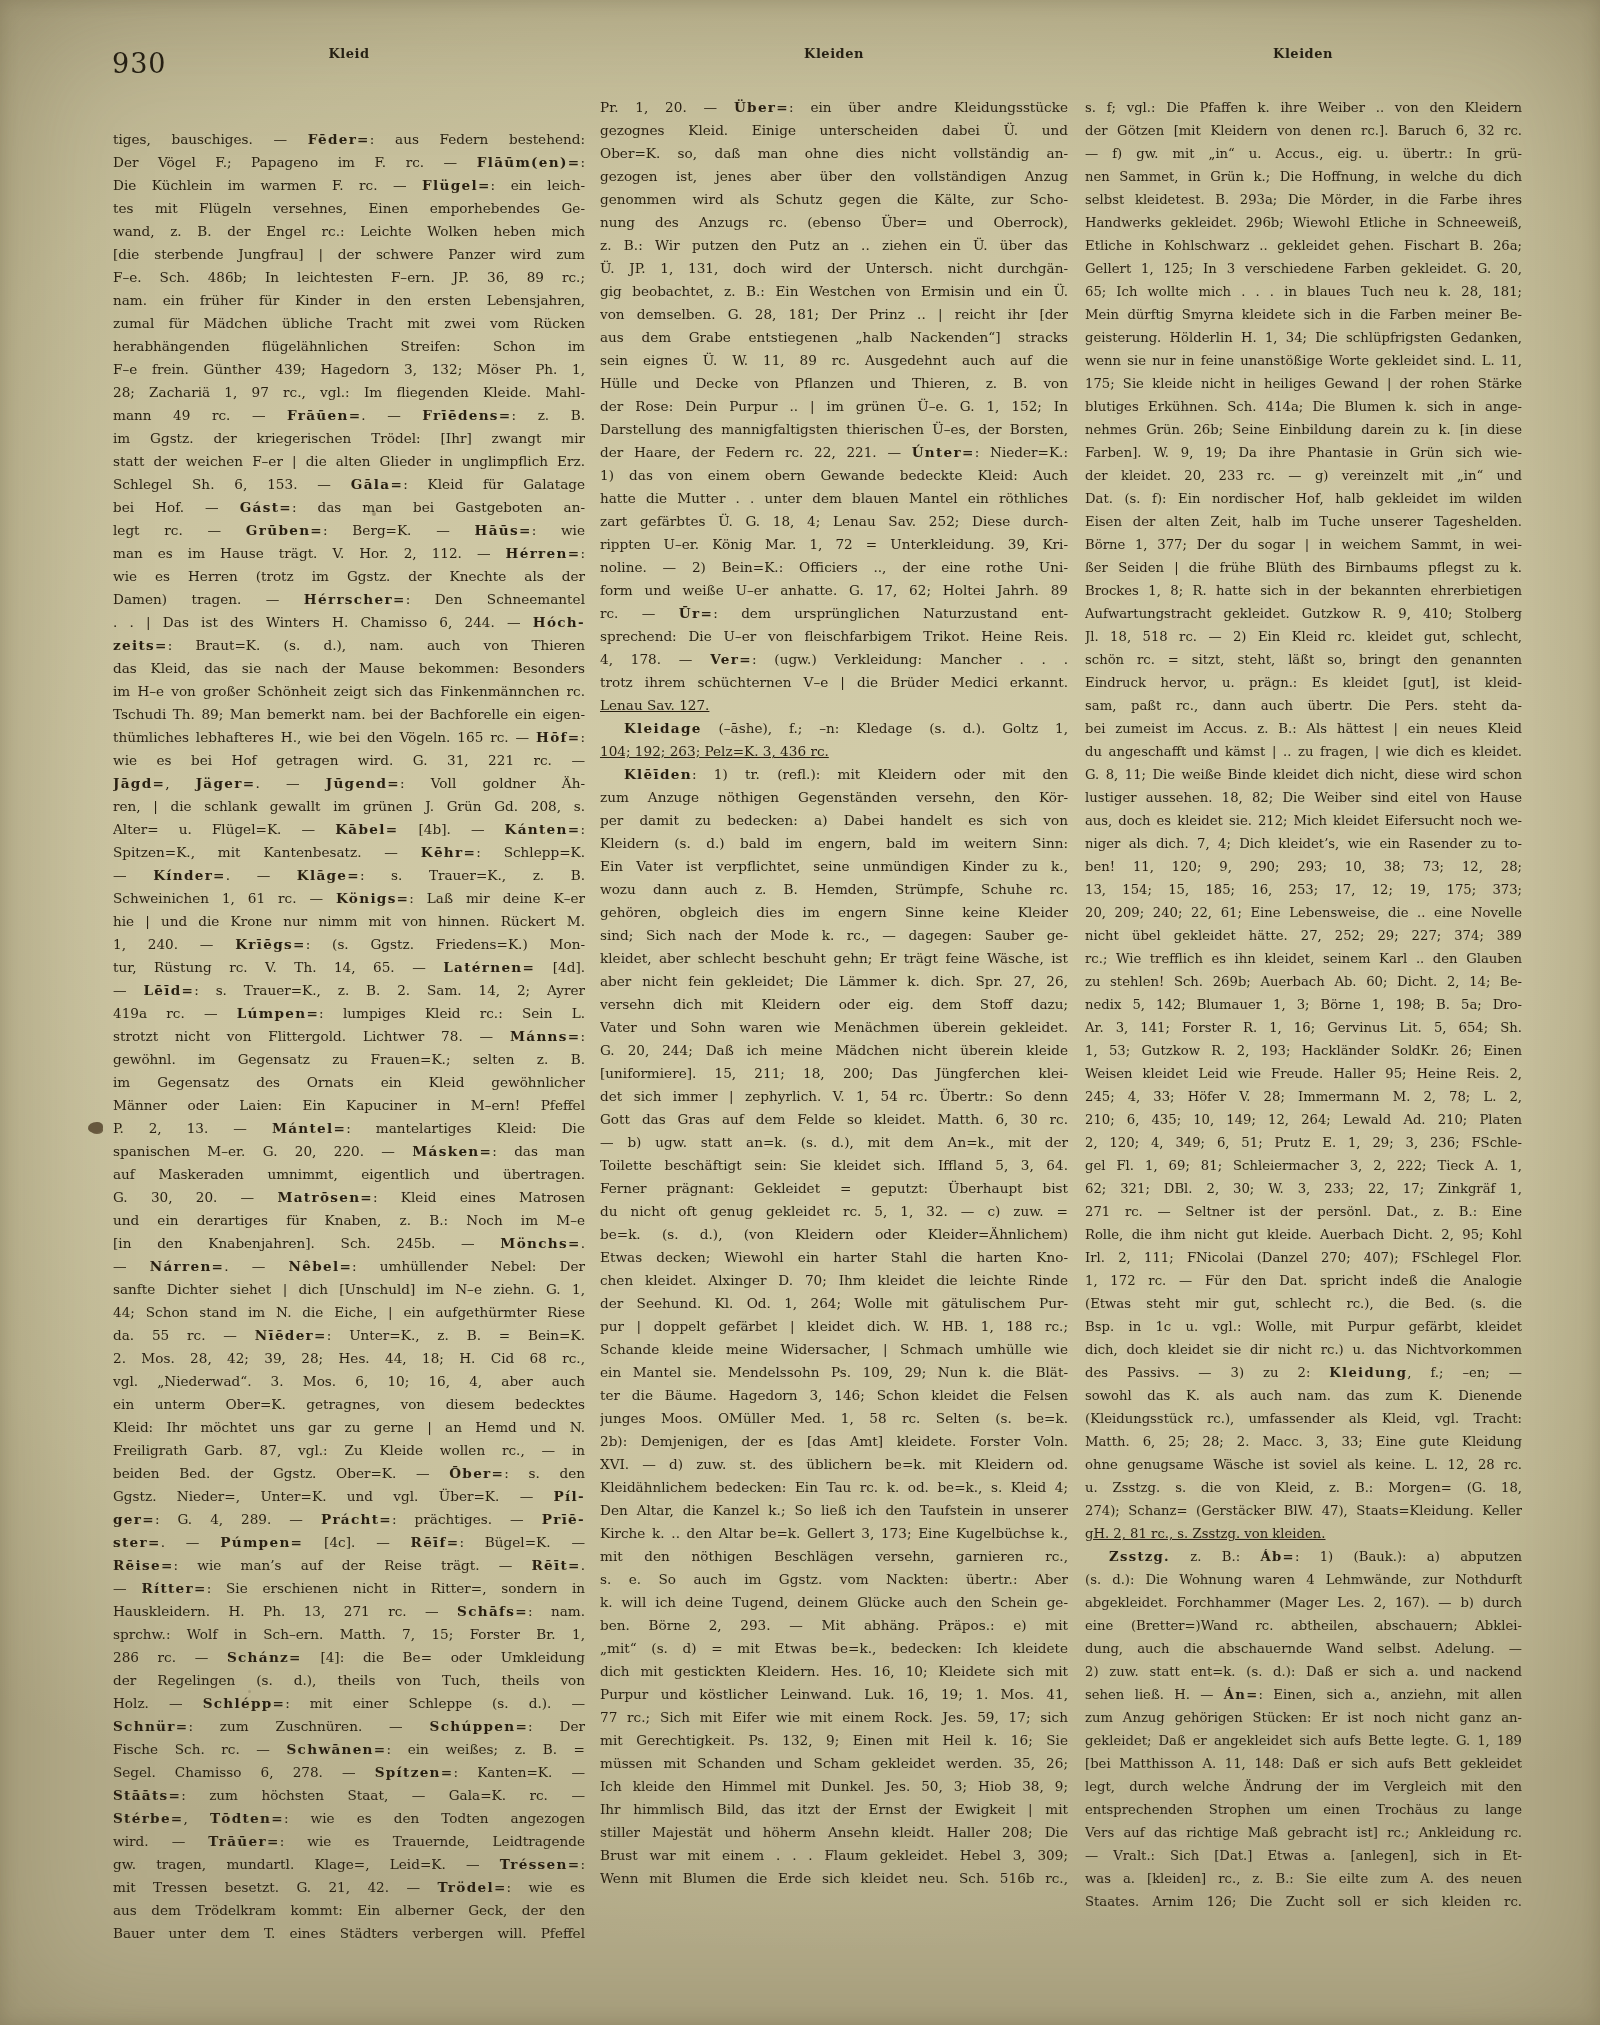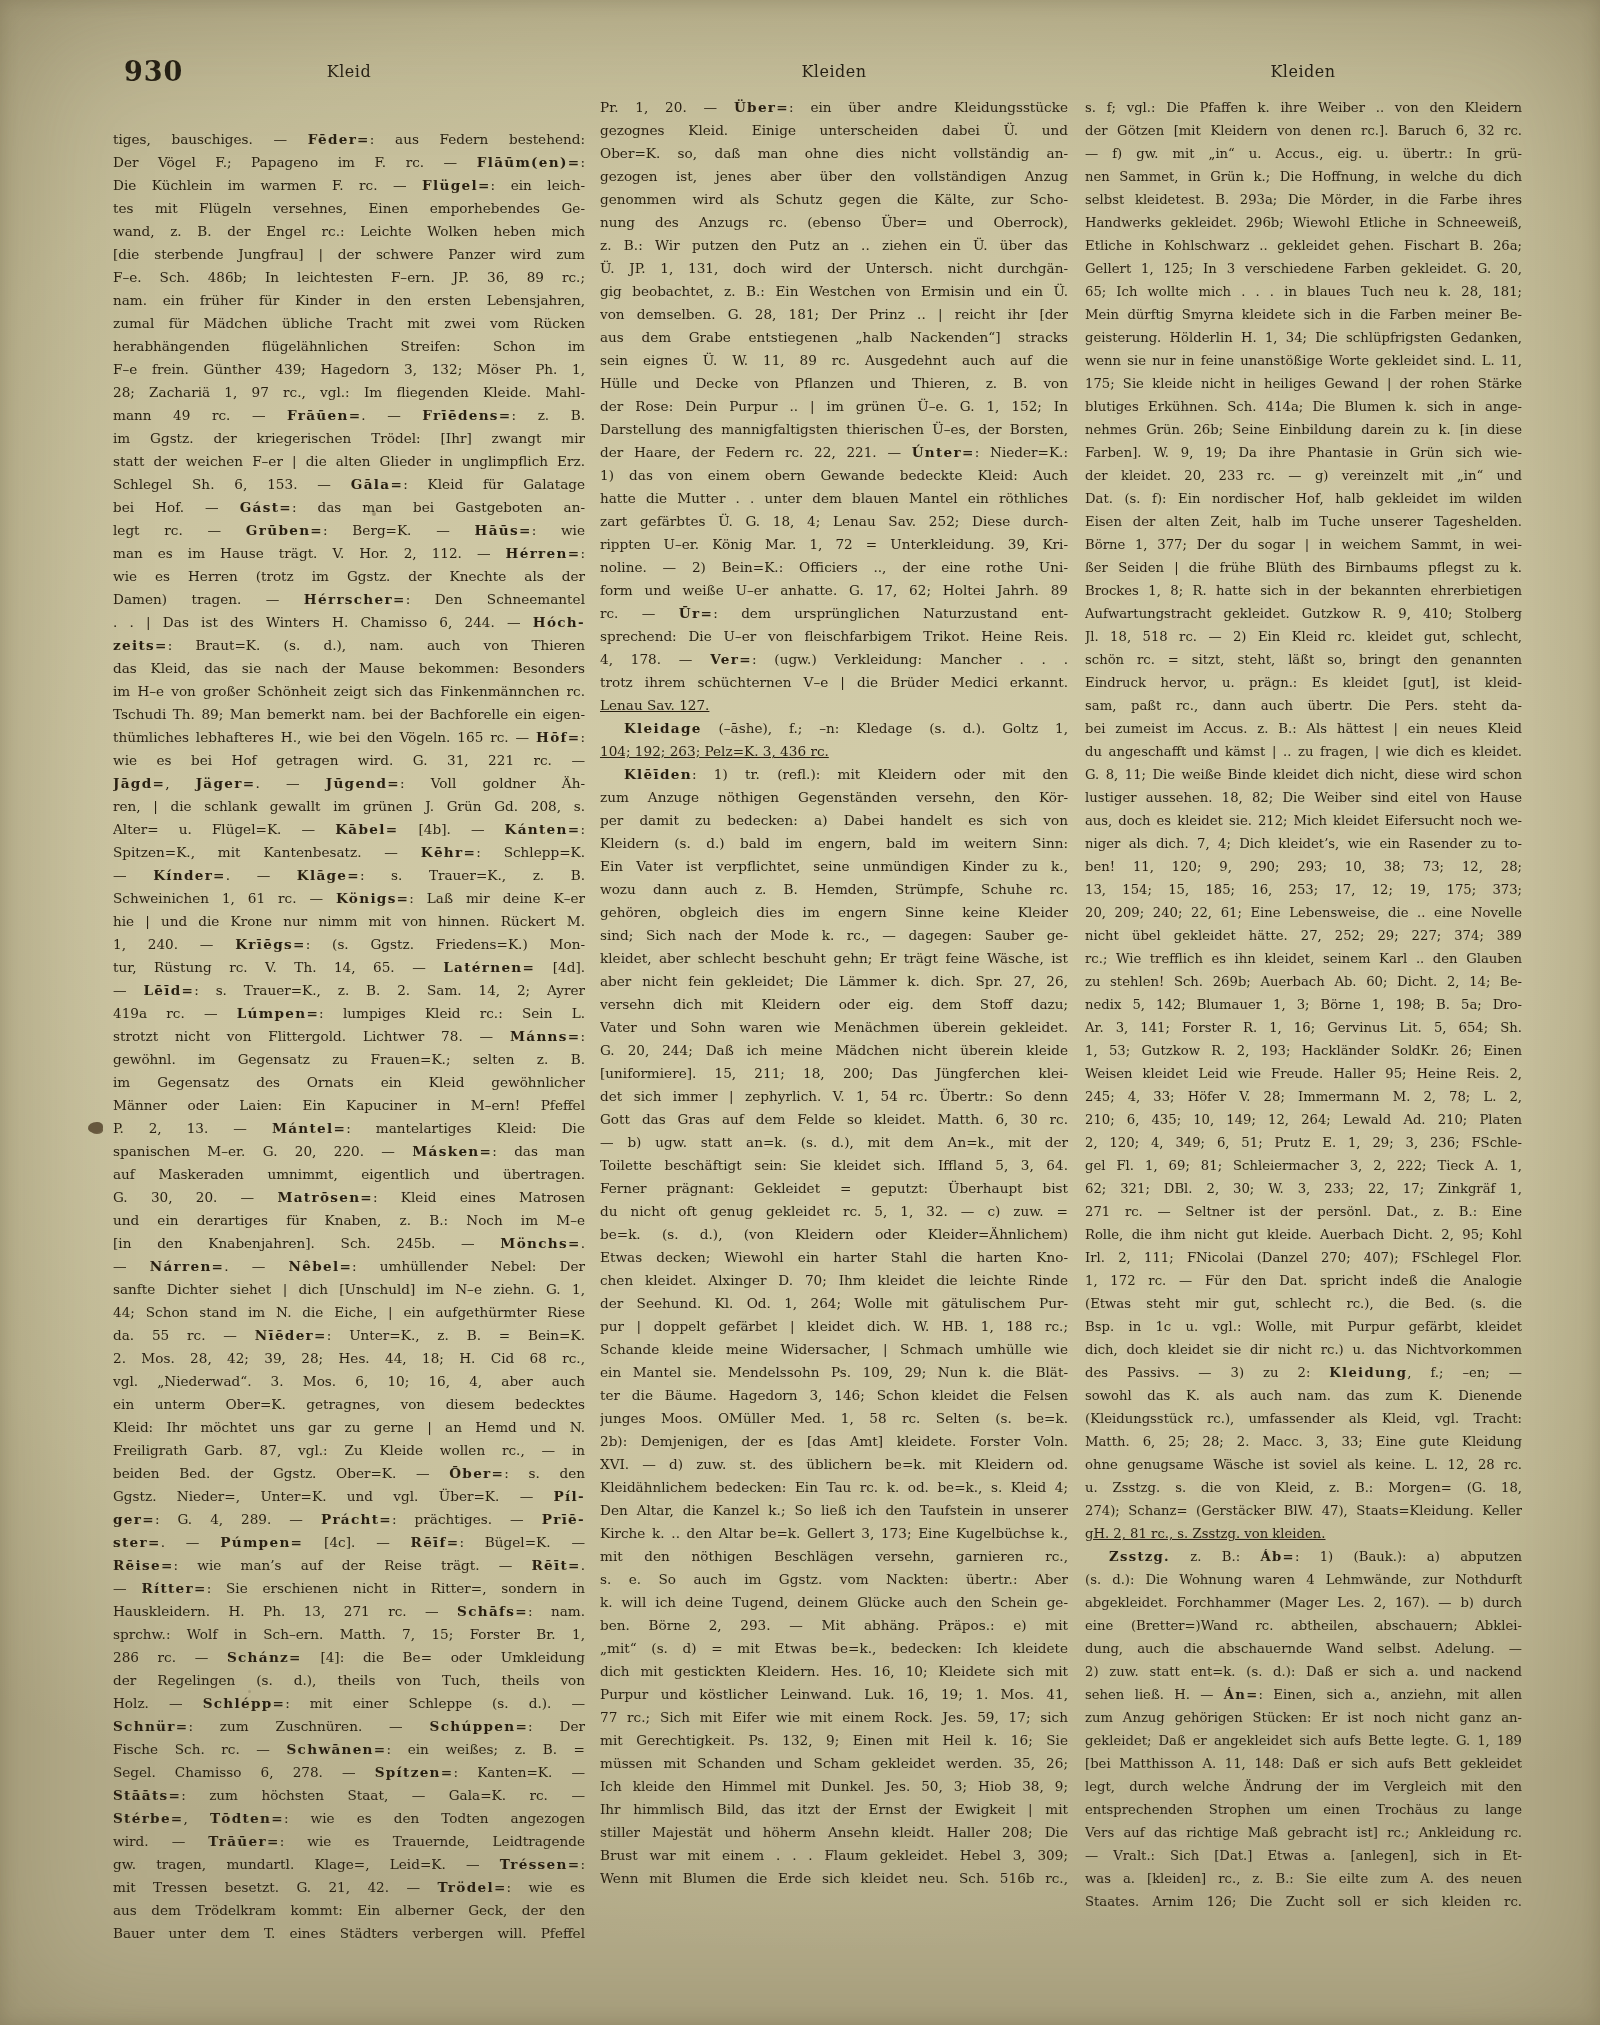--- a/index.html
+++ b/index.html
@@ -7,26 +7,26 @@
     position:relative;
     width:1600px;height:2025px;
     background:
       radial-gradient(ellipse 1300px 1100px at 52% 42%, #d2cca9 0%, #ccc5a2 55%, #c3bc98 80%, #b4ac8a 100%);
     box-shadow: inset 0 0 140px rgba(96,84,52,.38), inset 0 0 18px rgba(70,60,36,.22);
     overflow:hidden;
     font-family:"DejaVu Serif","Liberation Serif",serif;
     color:#251f13;
   }
   .pageno{
-    position:absolute;left:112px;top:56px;
-    font-size:27px;font-weight:bold;letter-spacing:1px;margin-left:12px;
+    position:absolute;left:112px;top:48px;
+    font-size:27px;font-weight:normal;letter-spacing:1px;
   }
   .coltitle{
-    position:absolute;top:62px;
-    font-size:16px;font-weight:normal;letter-spacing:.5px;
+    position:absolute;top:46px;
+    font-size:13px;font-weight:bold;letter-spacing:.5px;
     transform:translateX(-50%);
   }
   .ct1{left:349px;} .ct2{left:834px;} .ct3{left:1303px;}
   .col{
     position:absolute;top:96px;
     text-rendering:optimizeLegibility;
   }
   .col1{left:113px;width:472px;margin-top:32px;}
   .col2{left:600px;width:468px;}
   .col3{left:1085px;width:437px;}

